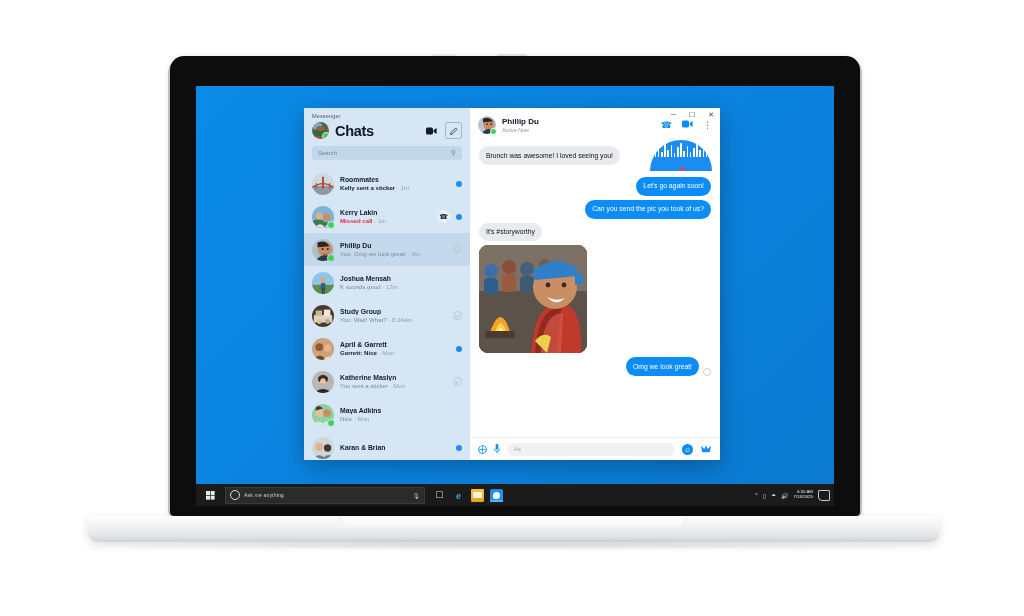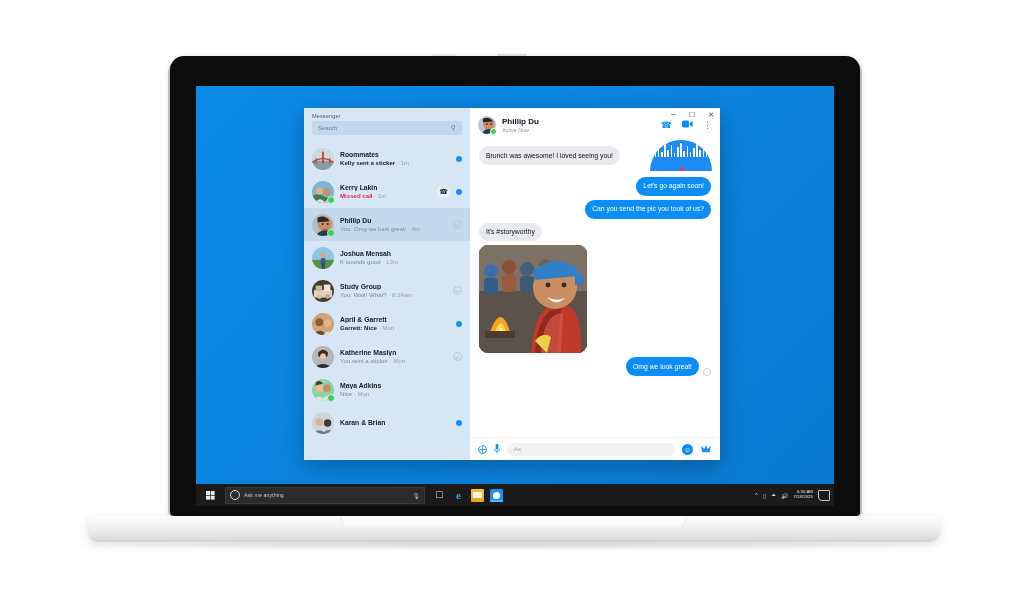--- a/index.html
+++ b/index.html
@@ -204,20 +204,37 @@
   <div class="desk-shadow"></div>
 
   <div class="screen">
     <div class="wall"></div>
 
     <div class="msgr">
 
       <div class="side">
         <div class="side-appname">Messenger</div>
 
+        <div class="side-head">
+          <div class="me-avatar">
+              <span class="me-dot"></span>
+            </div>
+          <div class="chats-title">Chats</div>
+          <div class="hd-btn">
+            <svg width="11" height="8" viewBox="0 0 11 8">
+                <rect x="0" y="0.5" width="7" height="7" rx="1.6" fill="#131c26"></rect>
+                <path d="M7.6 3 L10.6 1.1 L10.6 6.9 L7.6 5 Z" fill="#131c26"></path>
+              </svg>
+          </div>
+          <div class="hd-btn boxed">
+            <svg width="8" height="8" viewBox="0 0 10 10">
+                <path d="M1 7.3 L7 1.3 L8.7 3 L2.7 9 L0.7 9.3 Z" fill="none" stroke="#1b2733" stroke-width="1"></path>
+              </svg>
+          </div>
+        </div>
 
         <div class="search">
           <span class="txt">Search</span>
           <span class="mag">⚲</span>
         </div>
 
         <div class="chatlist" id="chatlist">
             <div class="row">
               <div class="av">
                 <span class="img">

